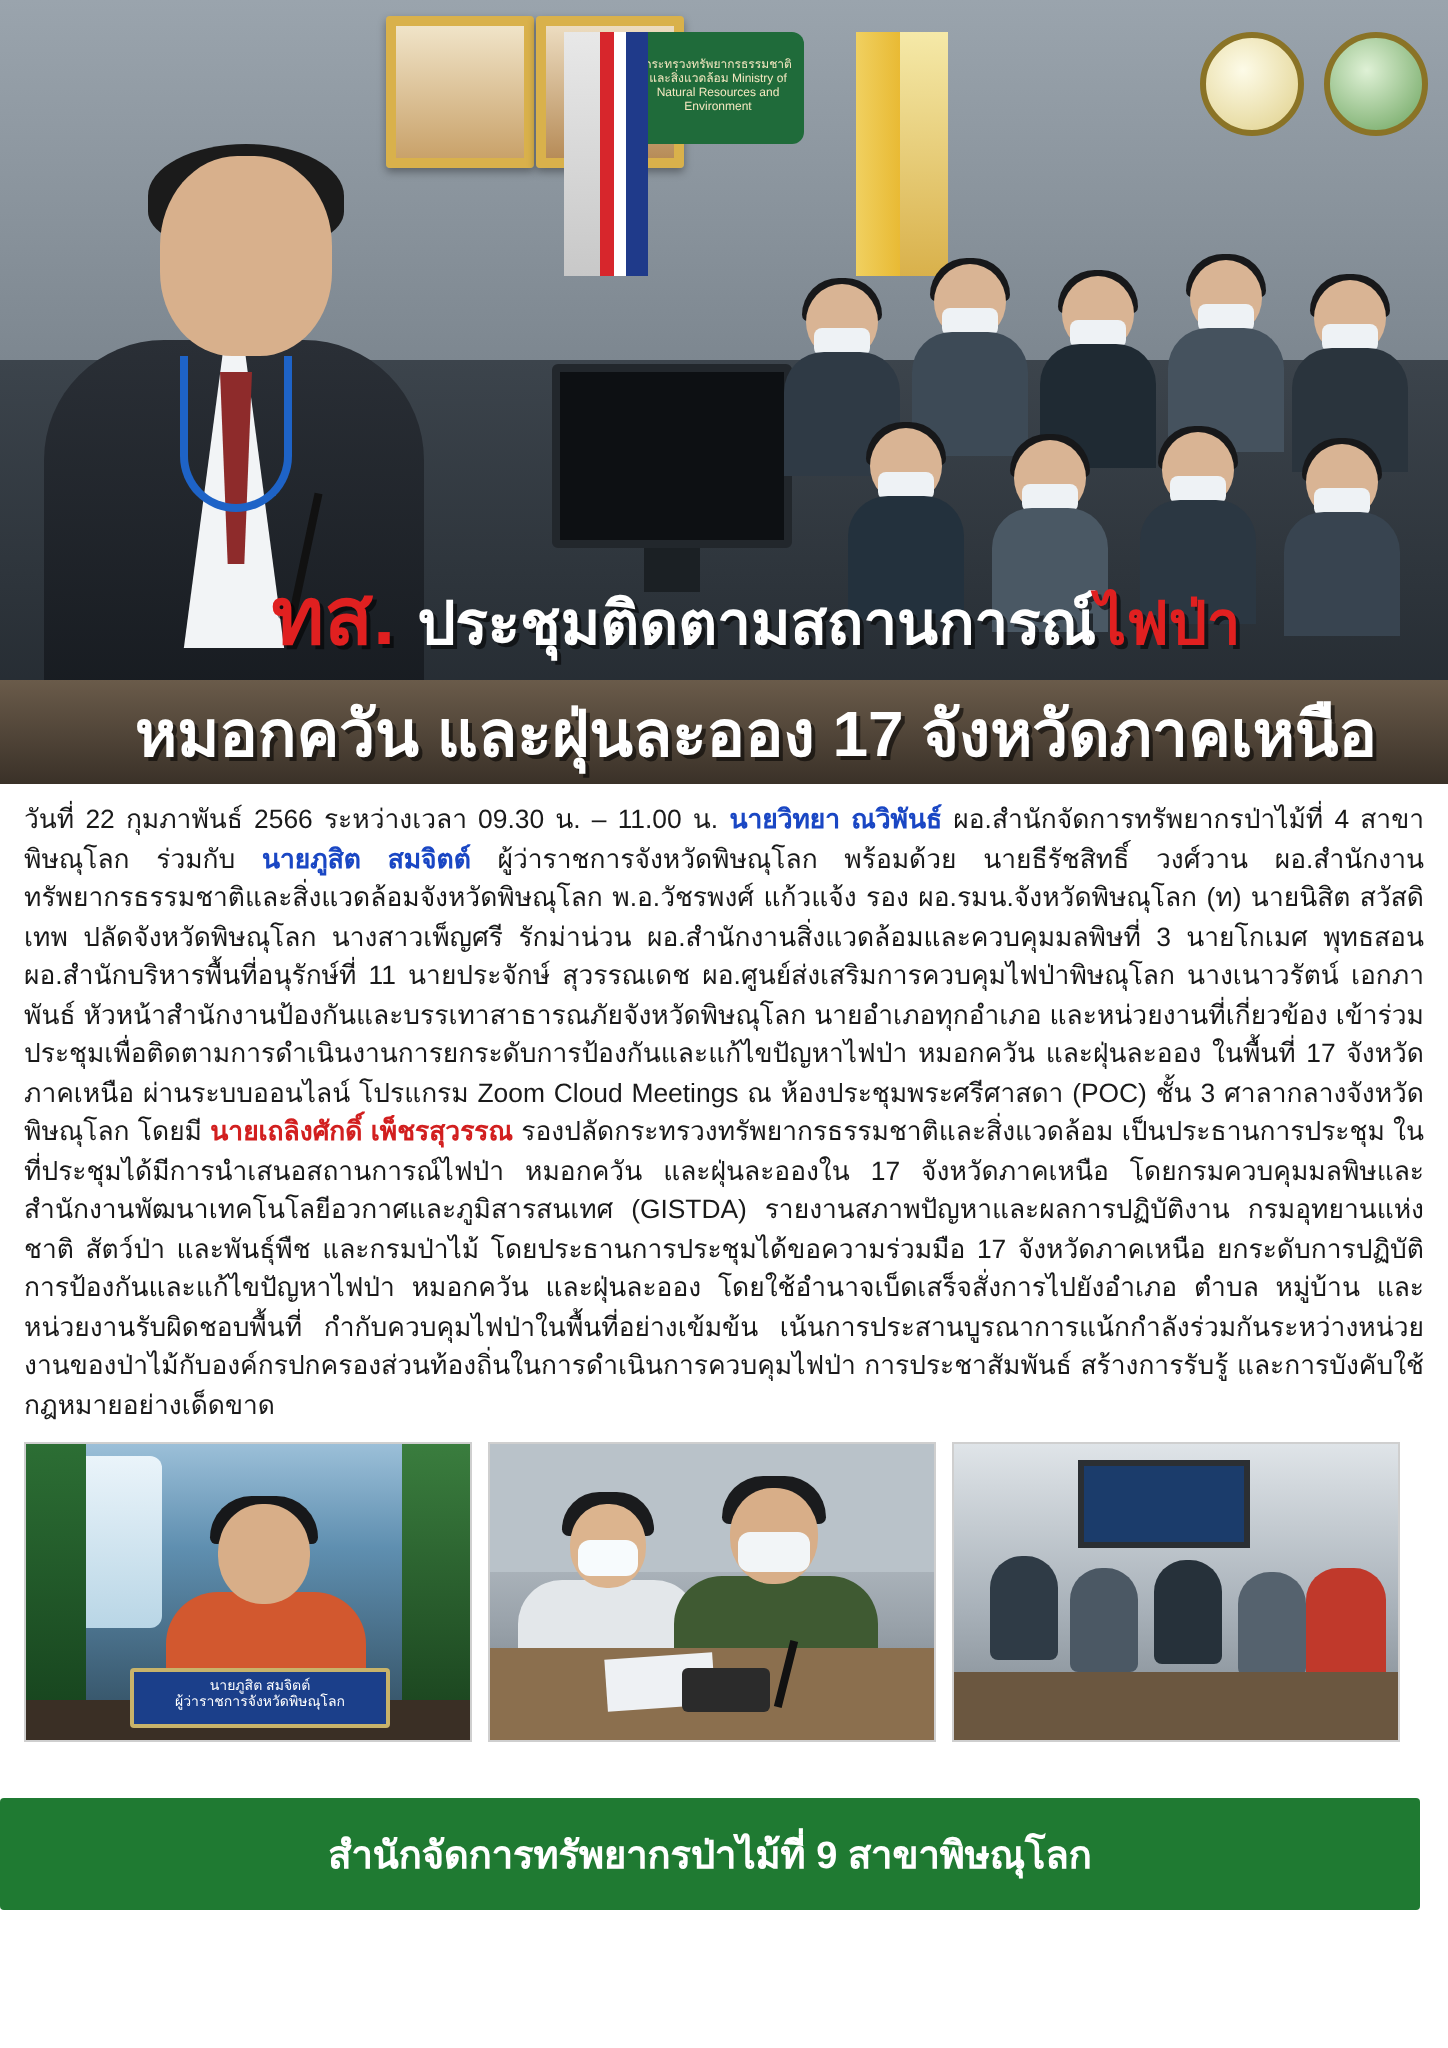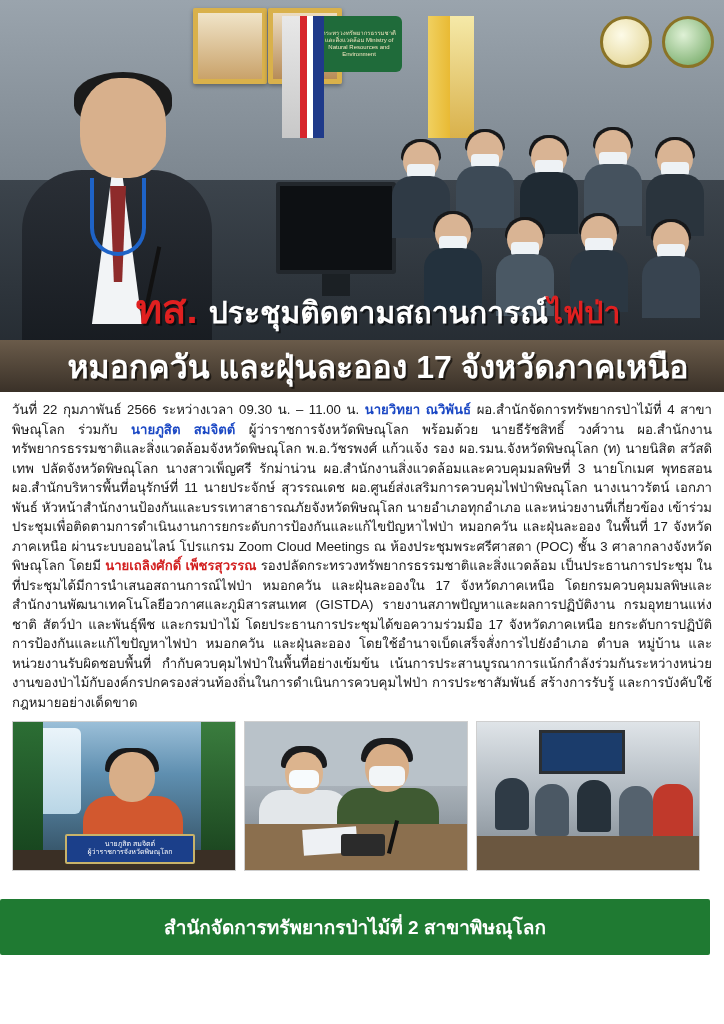--- a/index.html
+++ b/index.html
@@ -358,16 +358,16 @@
       <div class="ph3-person" style="left:58px; top:62px; background:#4b5864;"></div>
       <div class="ph3-person" style="left:100px;top:58px; background:#26313a;"></div>
       <div class="ph3-person" style="left:142px;top:64px; background:#55626e;"></div>
       <div class="ph3-person" style="left:182px;top:56px; background:#2c3views;"></div>
       <div class="ph3-red"></div>
       <div class="ph3-desk"></div>
     </div>
   </div>
 
   <div class="footer">
-    <div class="footer-bar">สำนักจัดการทรัพยากรป่าไม้ที่ 2 สาขาพิษณุโลก</div>
+    <div class="footer-bar">สำนักจัดการทรัพยากรป่าไม้ที่ 9 สาขาพิษณุโลก</div>
   </div>
 
 </div>
 
 </body></html>

